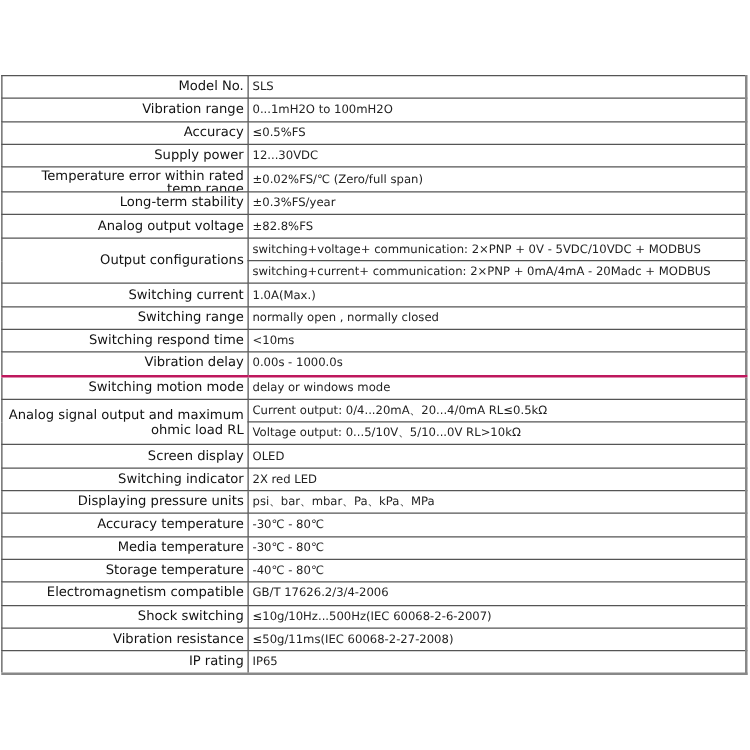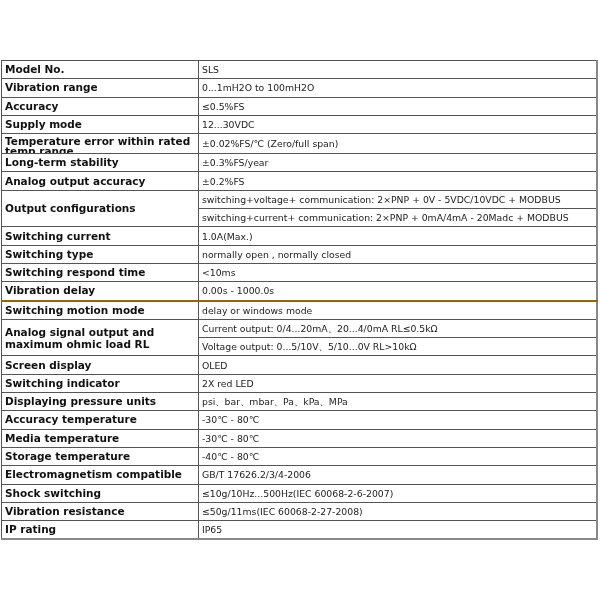--- a/index.html
+++ b/index.html
@@ -29,23 +29,24 @@
       border: 1px solid #555;
       height: 17.3px;
       padding: 0 3px;
       vertical-align: middle;
       overflow: hidden;
       white-space: nowrap;
       line-height: 11px;
     }
     .spec-table td.label {
       width: 190px;
-      font-weight: bold;
+      font-weight: normal;
       font-size: 10.5px;
       color: #111;
+      text-align: right;
     }
     .spec-table td.label.wrap {
       white-space: normal;
       line-height: 12px;
     }
     .spec-table td.label.clip {
       white-space: normal;
       line-height: 10px;
       height: 17.3px;
       margin-left: 37px;
@@ -55,71 +56,71 @@
       height: 17px;
       overflow: hidden;
       margin-top: 2px;
     }
     .spec-table td.value {
       font-size: 9.3px;
       color: #222;
       font-weight: normal;
     }
     .spec-table tr.thick-top td {
-      border-top: 2px solid #a16207;
+      border-top: 2px solid #be185d;
     }
   </style>
 </head>
 <body>
 
 <table class="spec-table">
   <tbody>
     <tr>
       <td class="label">Model No.</td>
       <td class="value">SLS</td>
     </tr>
     <tr>
       <td class="label">Vibration range</td>
       <td class="value">0...1mH2O to 100mH2O</td>
     </tr>
     <tr>
       <td class="label">Accuracy</td>
       <td class="value">≤0.5%FS</td>
     </tr>
     <tr>
-      <td class="label">Supply mode</td>
+      <td class="label">Supply power</td>
       <td class="value">12...30VDC</td>
     </tr>
     <tr>
       <td class="label clip">
         <span class="clip-inner">Temperature error within rated temp range</span>
       </td>
       <td class="value">±0.02%FS/℃ (Zero/full span)</td>
     </tr>
     <tr>
       <td class="label">Long-term stability</td>
       <td class="value">±0.3%FS/year</td>
     </tr>
     <tr>
-      <td class="label">Analog output accuracy</td>
-      <td class="value">±0.2%FS</td>
+      <td class="label">Analog output voltage</td>
+      <td class="value">±82.8%FS</td>
     </tr>
     <tr>
       <td class="label" rowspan="2">Output configurations</td>
       <td class="value">switching+voltage+ communication: 2×PNP + 0V - 5VDC/10VDC + MODBUS</td>
     </tr>
     <tr>
       <td class="value">switching+current+ communication: 2×PNP + 0mA/4mA - 20Madc + MODBUS</td>
     </tr>
     <tr>
       <td class="label">Switching current</td>
       <td class="value">1.0A(Max.)</td>
     </tr>
     <tr>
-      <td class="label">Switching type</td>
+      <td class="label">Switching range</td>
       <td class="value">normally open , normally closed</td>
     </tr>
     <tr>
       <td class="label">Switching respond time</td>
       <td class="value">&lt;10ms</td>
     </tr>
     <tr>
       <td class="label">Vibration delay</td>
       <td class="value">0.00s - 1000.0s</td>
     </tr>

